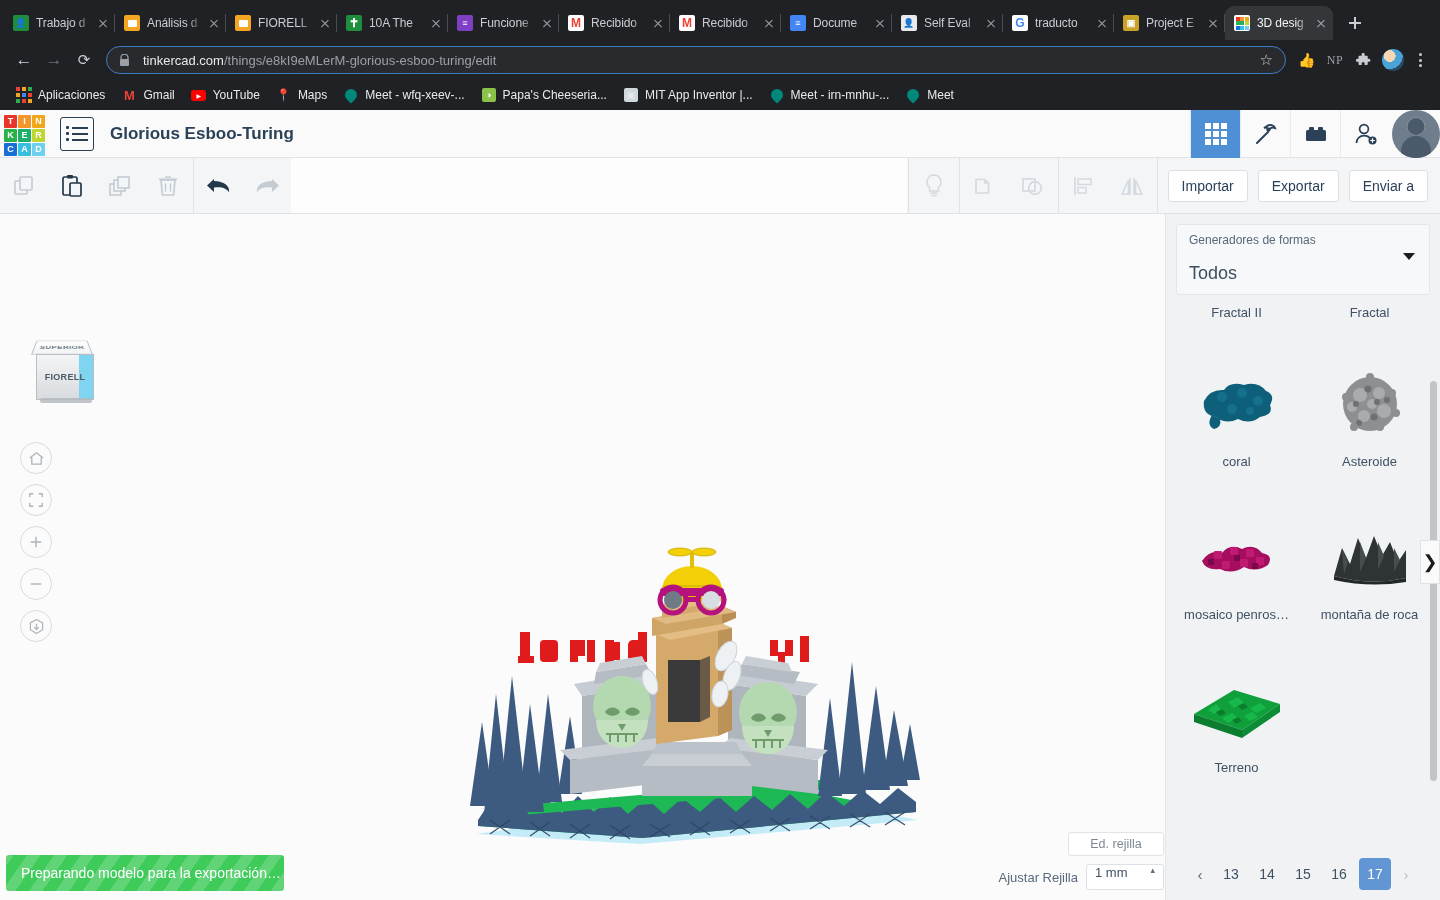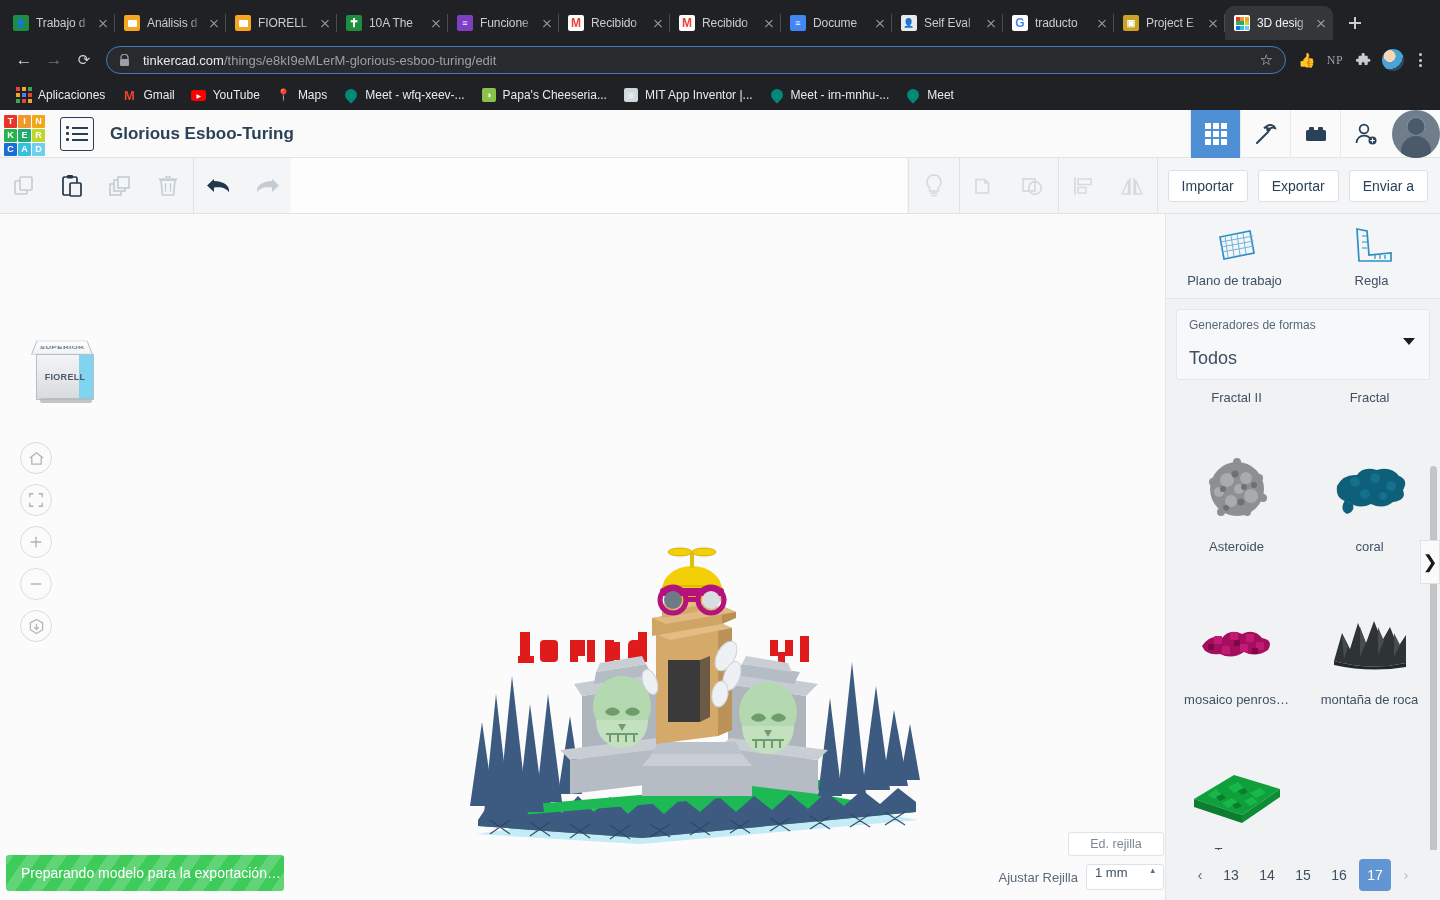--- a/index.html
+++ b/index.html
@@ -800,57 +800,51 @@
       <div class="snap-select">
         <span>1 mm</span>
         <span class="snap-caret">▴</span>
       </div>
     </div>
   </div>
 
   <div class="panel-collapse">❯</div>
 
   <div class="rpanel">
-    <div class="rp-tools">
-      <div class="rp-tool">
-        <svg width="46" height="40" viewBox="0 0 46 40">
-          <polygon points="8,12 38,6 42,28 12,34" fill="none" stroke="#2e8fc4" stroke-width="1.7"></polygon>
-          <g stroke="#6fb6dc" stroke-width="1">
-            <path d="M13,11 L16,32 M19,10 L22,31 M25,9 L28,30 M31,8 L34,29"></path>
-            <path d="M8.6,17 L41,11 M9.4,22 L41.6,16 M10.2,27 L42,21"></path>
-          </g>
-        </svg>
-        <span>Plano de trabajo</span>
-      </div>
-      <div class="rp-tool">
-        <svg width="42" height="40" viewBox="0 0 42 40">
-          <polygon points="6,4 16,6 18,30 40,28 40,36 8,36" fill="none" stroke="#2e8fc4" stroke-width="1.7"></polygon>
-          <g stroke="#2e8fc4" stroke-width="1.2">
-            <path d="M16,11 L11,11 M16,17 L11,17 M16,23 L11,23"></path>
-            <path d="M24,30 L24,34 M29,30 L29,34 M34,30 L34,34"></path>
-          </g>
-        </svg>
-        <span>Regla</span>
-      </div>
-    </div>
 
     <div class="rp-dd-wrap">
       <div class="rp-dd">
         <div class="rp-dd-label">Generadores de formas</div>
         <div class="rp-dd-value">Todos</div>
         <span class="rp-dd-caret"></span>
       </div>
     </div>
 
     <div class="rp-gallery">
       <div class="rp-row-labels">
         <span>Fractal II</span>
         <span>Fractal</span>
       </div>
       <div class="rp-grid">
+        <div class="rp-item">
+          <div class="rp-thumb">
+            <svg width="86" height="58" viewBox="0 0 86 58">
+              <path d="M10,26 Q16,14 30,15 Q36,6 50,10 Q64,6 72,16 Q82,20 76,30 Q80,40 66,42 Q56,50 44,44 Q32,50 22,42 Q8,40 10,26Z" fill="#0d5f7a"></path>
+              <path d="M18,40 Q12,50 20,54 Q28,52 26,44Z" fill="#0d5f7a"></path>
+              <g fill="#14708c">
+                <circle cx="28" cy="22" r="5"></circle>
+                  <circle cx="48" cy="18" r="5"></circle>
+                  <circle cx="64" cy="26" r="5"></circle>
+                <circle cx="38" cy="34" r="5"></circle>
+                  <circle cx="56" cy="36" r="4"></circle>
+              </g>
+            </svg>
+          </div>
+          <span>coral</span>
+        </div>
         <div class="rp-item">
           <div class="rp-thumb">
             <svg width="72" height="66" viewBox="0 0 72 66">
               <circle cx="36" cy="33" r="27" fill="#8d8f91"></circle>
               <g fill="#a9abad">
                 <circle cx="26" cy="24" r="7"></circle>
                   <circle cx="45" cy="22" r="6"></circle>
                   <circle cx="50" cy="40" r="7"></circle>
                 <circle cx="30" cy="45" r="6"></circle>
                   <circle cx="38" cy="33" r="5"></circle>
@@ -868,36 +862,20 @@
                 <circle cx="12" cy="26" r="4"></circle>
                   <circle cx="58" cy="22" r="4"></circle>
                   <circle cx="62" cy="42" r="4"></circle>
                 <circle cx="20" cy="56" r="4"></circle>
                   <circle cx="46" cy="56" r="4"></circle>
                   <circle cx="36" cy="6" r="4"></circle>
               </g>
             </svg>
           </div>
           <span>Asteroide</span>
-        </div>
-        <div class="rp-item">
-          <div class="rp-thumb">
-            <svg width="86" height="58" viewBox="0 0 86 58">
-              <path d="M10,26 Q16,14 30,15 Q36,6 50,10 Q64,6 72,16 Q82,20 76,30 Q80,40 66,42 Q56,50 44,44 Q32,50 22,42 Q8,40 10,26Z" fill="#0d5f7a"></path>
-              <path d="M18,40 Q12,50 20,54 Q28,52 26,44Z" fill="#0d5f7a"></path>
-              <g fill="#14708c">
-                <circle cx="28" cy="22" r="5"></circle>
-                  <circle cx="48" cy="18" r="5"></circle>
-                  <circle cx="64" cy="26" r="5"></circle>
-                <circle cx="38" cy="34" r="5"></circle>
-                  <circle cx="56" cy="36" r="4"></circle>
-              </g>
-            </svg>
-          </div>
-          <span>coral</span>
         </div>
         <div class="rp-item">
           <div class="rp-thumb">
             <svg width="82" height="44" viewBox="0 0 82 44">
               <path d="M6,26 Q14,14 26,18 Q34,8 46,14 Q58,8 66,18 Q78,20 72,30 Q60,38 48,32 Q36,40 24,34 Q10,36 6,26Z" fill="#a50d5e"></path>
               <g fill="#c11a72">
                 <rect x="18" y="16" width="8" height="8" rx="1"></rect>
                   <rect x="34" y="12" width="8" height="8" rx="1"></rect>
                 <rect x="50" y="14" width="8" height="8" rx="1"></rect>
                   <rect x="26" y="26" width="8" height="8" rx="1"></rect>

